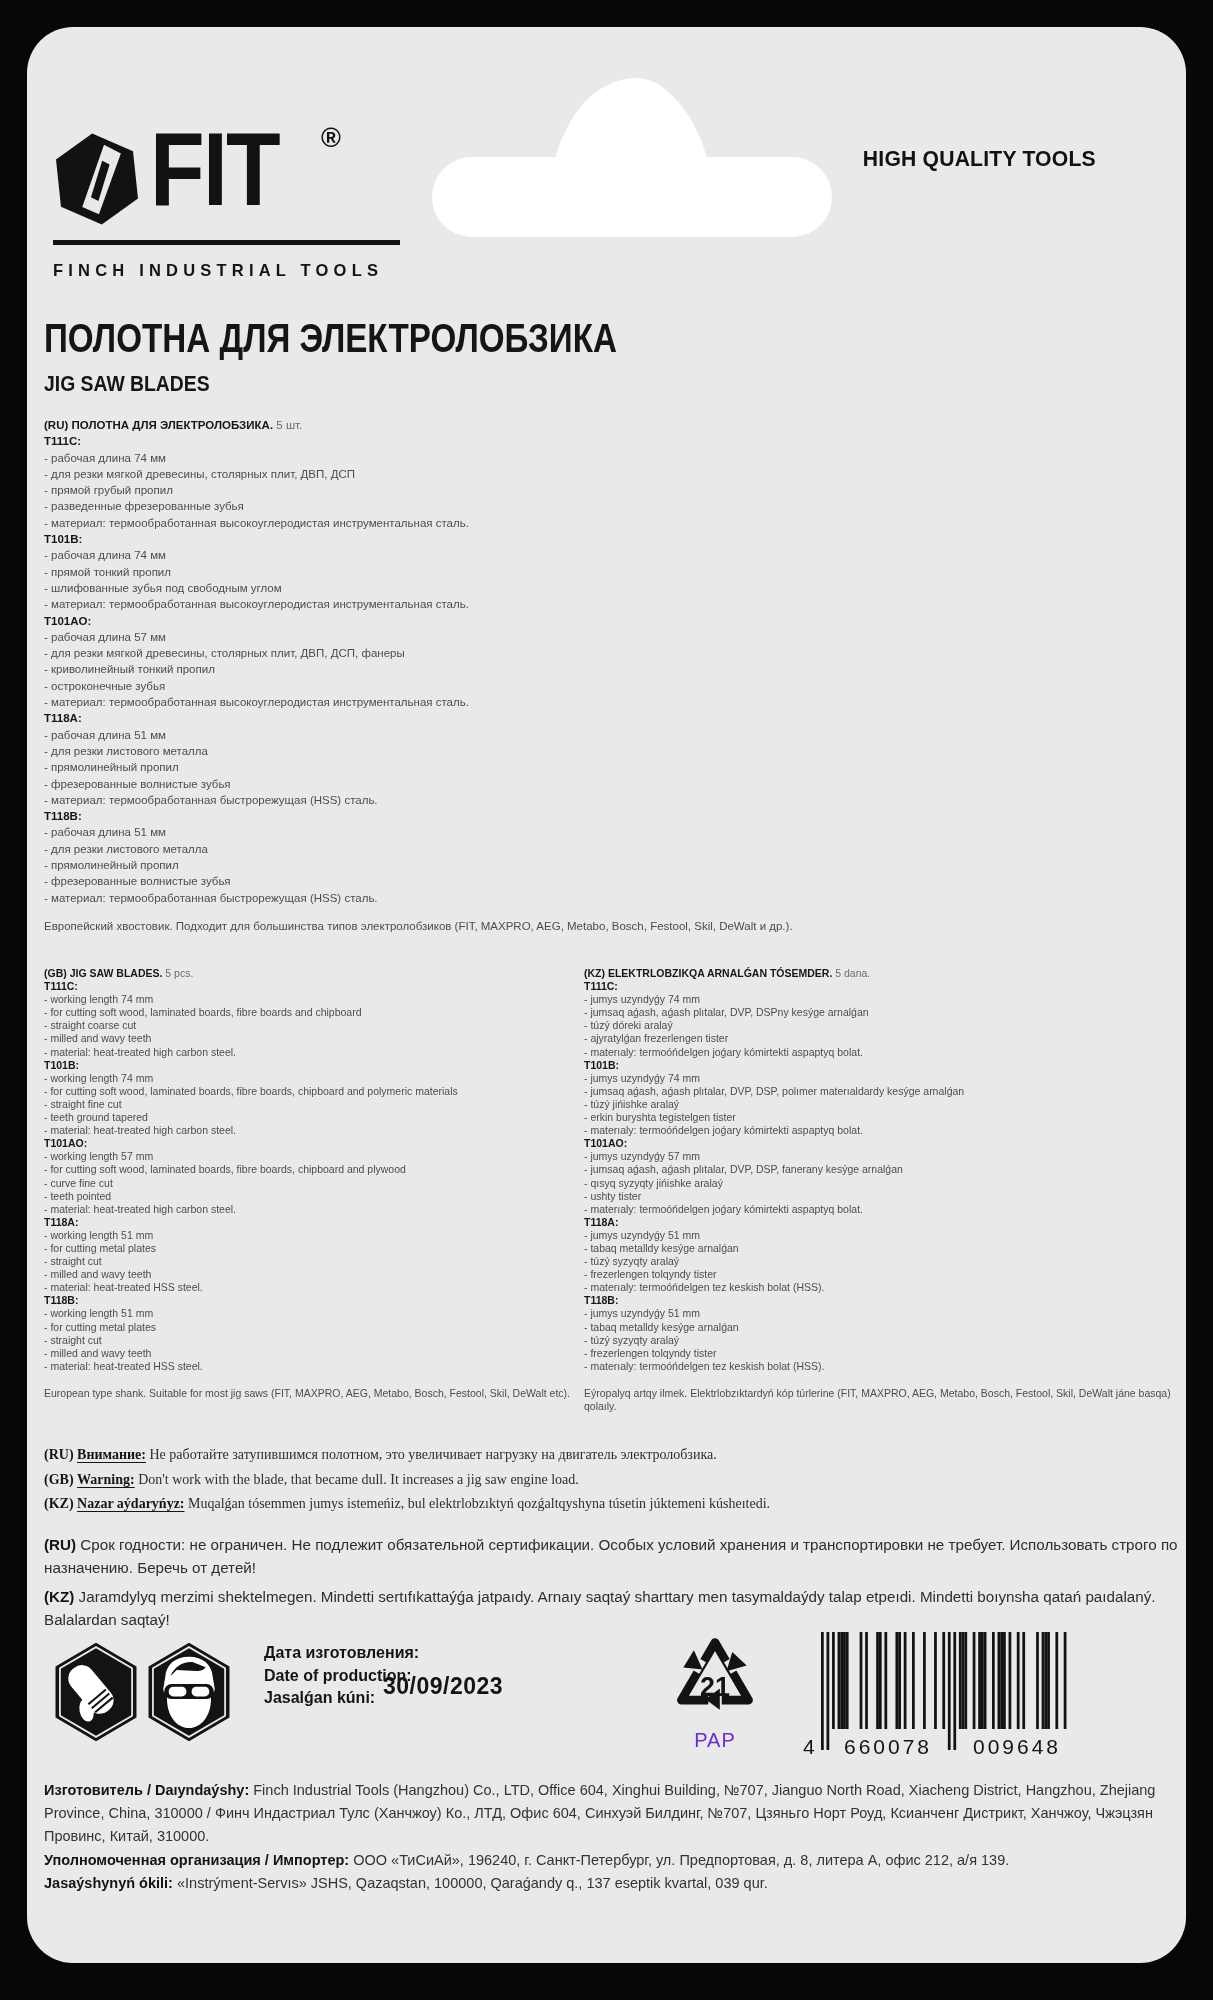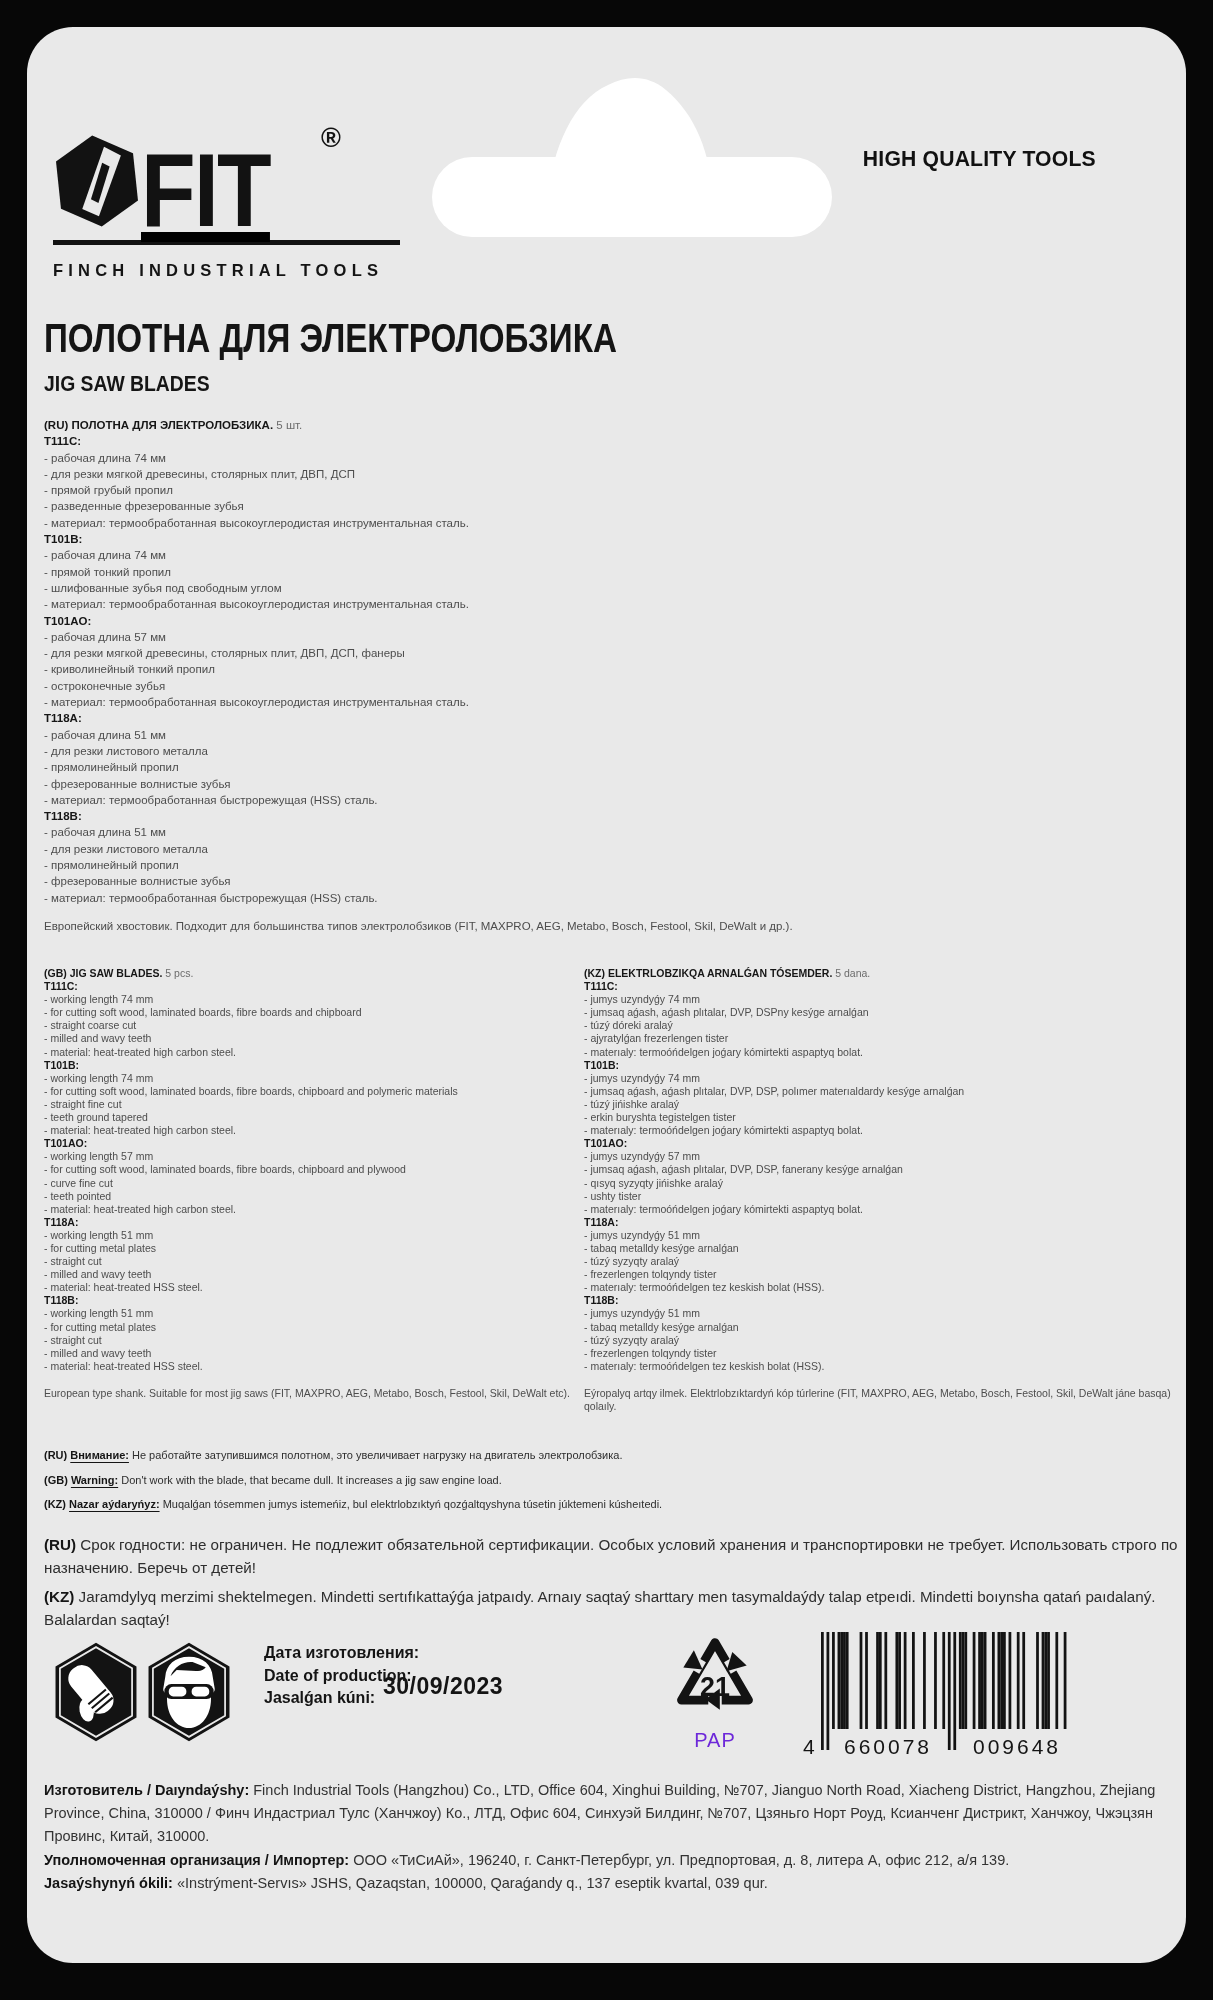--- a/index.html
+++ b/index.html
@@ -4,21 +4,21 @@
 <style>
   html,body{margin:0;padding:0;background:#333;}
   .page{position:relative;width:1213px;height:2000px;background:#070707;
         font-family:"Liberation Sans",sans-serif;overflow:hidden;}
   .card{position:absolute;left:27px;top:27px;width:1159px;height:1936px;
         background:#e9e9e9;border-radius:46px;}
   
   .hang-hole{position:absolute;left:370px;top:38px;}
   
   .logo{position:absolute;left:26px;top:100px;width:352px;}
-  .logo-row{position:relative;display:flex;align-items:flex-end;gap:0;height:106px;text-decoration:underline;}
+  .logo-row{position:relative;display:flex;gap:9px;height:106px;}
   .emblem{width:88px;height:104px;flex:0 0 auto;}
   .brand{font-size:104px;font-weight:700;line-height:.82;color:#121212;
          transform:scaleX(.86);transform-origin:0 100%;letter-spacing:-2px;}
   .reg{position:absolute;left:268px;top:-4px;font-size:27px;font-weight:700;color:#121212;}
   .logo-rule{height:5px;background:#121212;margin-top:7px;width:347px;}
   .brand-sub{font-size:16.5px;font-weight:700;letter-spacing:5.2px;color:#141414;
              margin-top:16px;white-space:nowrap;}
   
   .code-block{position:absolute;top:106px;right:90px;text-align:right;}
   .product-code{font-size:43px;font-weight:700;color:#111;letter-spacing:2px;line-height:1;}
@@ -35,21 +35,21 @@
   .sec-ru{position:absolute;left:17px;top:390px;width:760px;font-size:11.5px;line-height:16.3px;}
   .col-gb{position:absolute;left:17px;top:940px;width:530px;font-size:10.5px;line-height:13.1px;}
   .col-kz{position:absolute;left:557px;top:940px;width:595px;font-size:10.5px;line-height:13.1px;}
   .sec-head .hb{font-weight:700;color:#161616;}
   .sec-head .hq{color:#6c6c6c;}
   .blade-model{font-weight:700;color:#161616;}
   .shank{margin-top:12px;}
   .col-gb .shank,.col-kz .shank{margin-top:14px;}
   
   .warnings{position:absolute;left:17px;top:1416px;width:1132px;
-            font-size:11px;line-height:24.6px;color:#2e2e2e;}
+            font-size:14px;line-height:24.6px;color:#2e2e2e;font-family:Liberation Serif, serif;}
   .w-lang{font-weight:700;color:#151515;}
   .w-label{font-weight:700;color:#151515;text-decoration:underline;
            text-underline-offset:3px;}
   
   .shelf{position:absolute;left:17px;top:1506px;width:1140px;
          font-size:15.2px;line-height:23px;color:#2e2e2e;}
   .shelf-line{margin-bottom:6px;}
   
   .hex-icon{position:absolute;top:1610px;width:88px;height:110px;}
   .hex-1{left:25px;} .hex-2{left:118px;}

